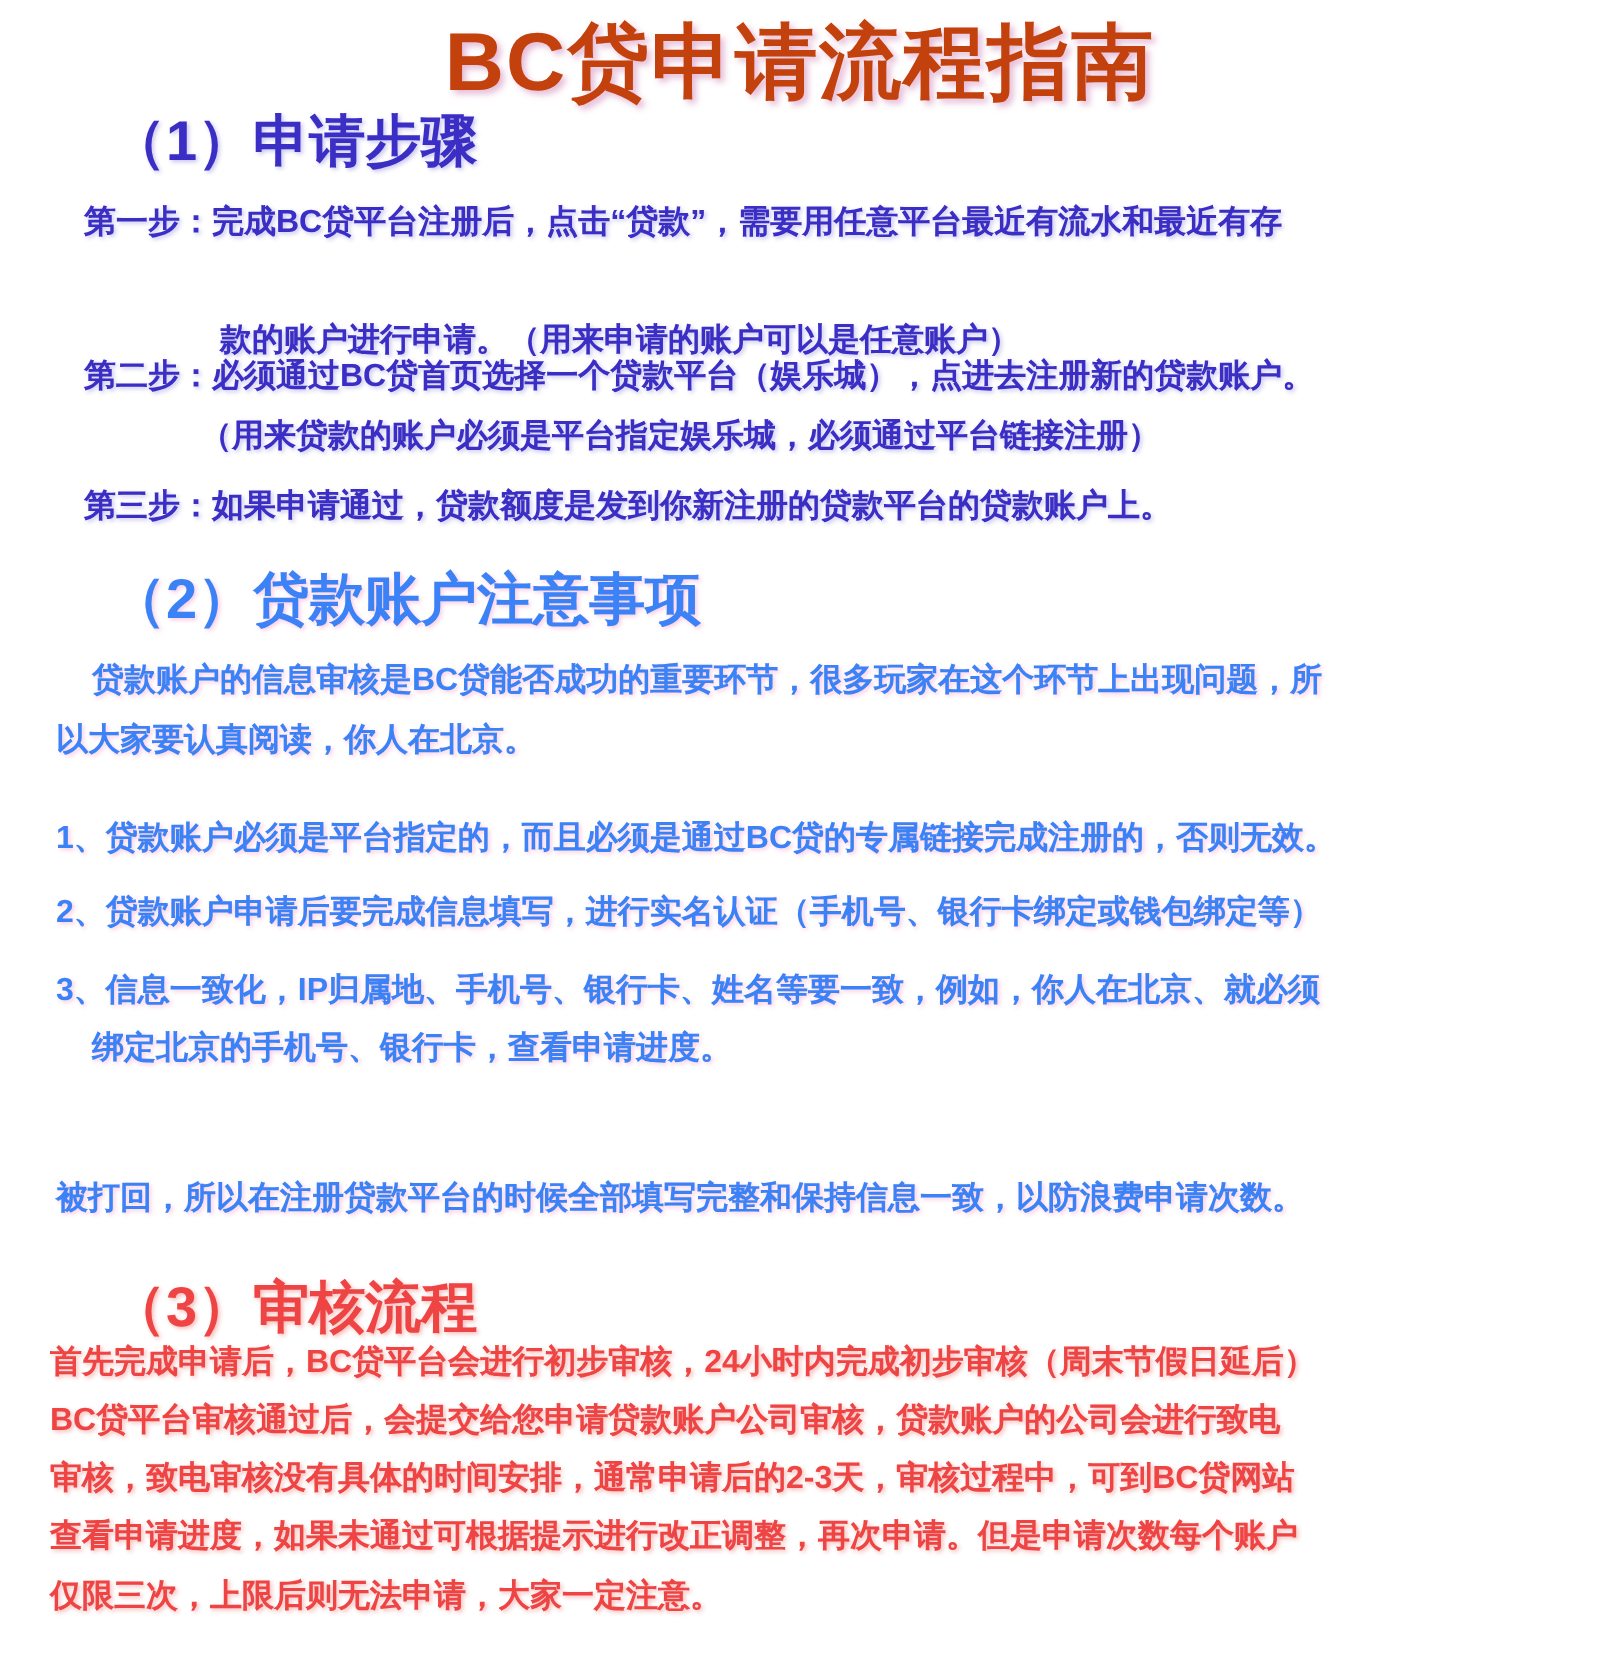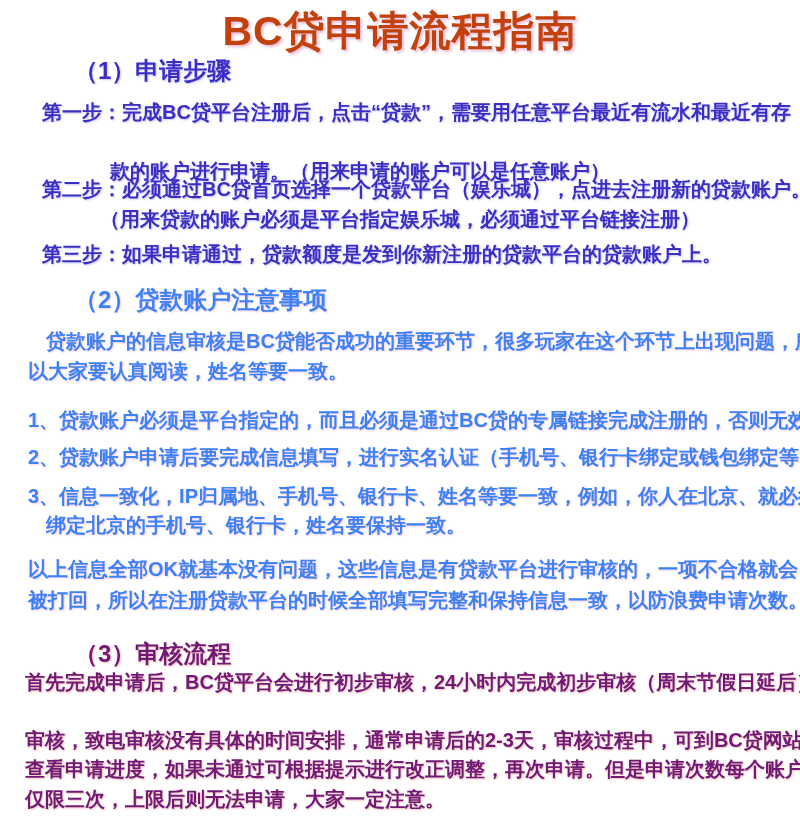--- a/index.html
+++ b/index.html
@@ -24,37 +24,36 @@
     margin: 0;
     text-align: center;
     font-size: 41px;
     letter-spacing: 1px;
     color: #c2410c;
     text-shadow: 2px 2px 3px rgba(180, 60, 140, 0.35);
   }
   .line {
     position: absolute;
     white-space: nowrap;
-    font-size: 20px;
+    font-size: 16px;
     line-height: 22px;
   }
   .heading {
-    font-size: 24px;
-    margin-left: 19px;
+    font-size: 28px;
   }
   .blue {
     color: #3a2ec5;
     text-shadow: 1px 1px 2px rgba(58, 46, 197, 0.28);
   }
   .pink {
     color: #3b82f6;
     text-shadow: 1px 1px 2px rgba(238, 68, 153, 0.28);
   }
   .red {
-    color: #701a75;
+    color: #ef4444;
     text-shadow: 1px 1px 2px rgba(217, 38, 28, 0.3);
   }
 </style>
 </head>
 <body>
 
 <div class="doc">
 
   <h1 class="title">BC贷申请流程指南</h1>
 
@@ -64,30 +63,30 @@
   <div class="line blue" style="left:110px; top:133px;margin-top:27px;">款的账户进行申请。（用来申请的账户可以是任意账户）</div>
 
   <div class="line blue" style="left:42px; top:178px;">第二步：必须通过BC贷首页选择一个贷款平台（娱乐城），点进去注册新的贷款账户。</div>
   <div class="line blue" style="left:100px; top:208px;">（用来贷款的账户必须是平台指定娱乐城，必须通过平台链接注册）</div>
 
   <div class="line blue" style="left:42px; top:243px;">第三步：如果申请通过，贷款额度是发到你新注册的贷款平台的贷款账户上。</div>
 
   <div class="line pink heading" style="left:55px; top:289px;">（2）贷款账户注意事项</div>
 
   <div class="line pink" style="left:46px; top:330px;">贷款账户的信息审核是BC贷能否成功的重要环节，很多玩家在这个环节上出现问题，所</div>
-  <div class="line pink" style="left:28px; top:360px;">以大家要认真阅读，姓名等要一致。</div>
+  <div class="line pink" style="left:28px; top:360px;">以大家要认真阅读，你人在北京。</div>
 
   <div class="line pink" style="left:28px; top:409px;">1、贷款账户必须是平台指定的，而且必须是通过BC贷的专属链接完成注册的，否则无效。</div>
   <div class="line pink" style="left:28px; top:446px;">2、贷款账户申请后要完成信息填写，进行实名认证（手机号、银行卡绑定或钱包绑定等）</div>
   <div class="line pink" style="left:28px; top:485px;">3、信息一致化，IP归属地、手机号、银行卡、姓名等要一致，例如，你人在北京、就必须</div>
-  <div class="line pink" style="left:46px; top:514px;">绑定北京的手机号、银行卡，姓名要保持一致。</div>
+  <div class="line pink" style="left:46px; top:514px;">绑定北京的手机号、银行卡，查看申请进度。</div>
 
-  <div class="line pink" style="left:28px; top:558px;">以上信息全部OK就基本没有问题，这些信息是有贷款平台进行审核的，一项不合格就会</div>
   <div class="line pink" style="left:28px; top:589px;">被打回，所以在注册贷款平台的时候全部填写完整和保持信息一致，以防浪费申请次数。</div>
 
   <div class="line red heading" style="left:55px; top:643px;">（3）审核流程</div>
 
   <div class="line red" style="left:25px; top:671px;">首先完成申请后，BC贷平台会进行初步审核，24小时内完成初步审核（周末节假日延后）</div>
+  <div class="line red" style="left:25px; top:700px;">BC贷平台审核通过后，会提交给您申请贷款账户公司审核，贷款账户的公司会进行致电</div>
   <div class="line red" style="left:25px; top:729px;">审核，致电审核没有具体的时间安排，通常申请后的2-3天，审核过程中，可到BC贷网站</div>
   <div class="line red" style="left:25px; top:758px;">查看申请进度，如果未通过可根据提示进行改正调整，再次申请。但是申请次数每个账户</div>
   <div class="line red" style="left:25px; top:788px;">仅限三次，上限后则无法申请，大家一定注意。</div>
 
 </div>
 
 </body></html>

